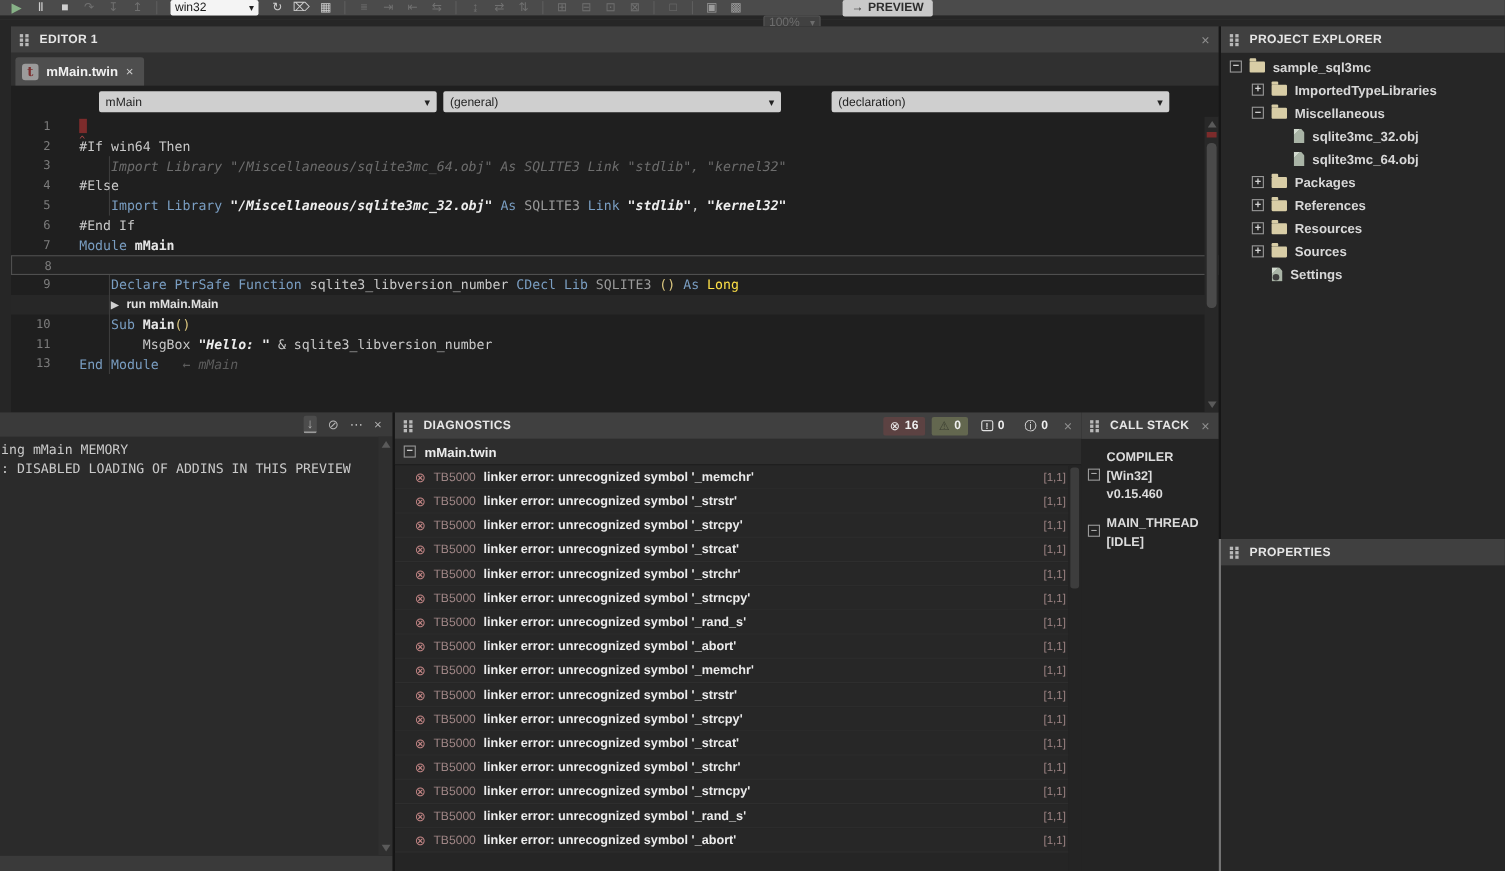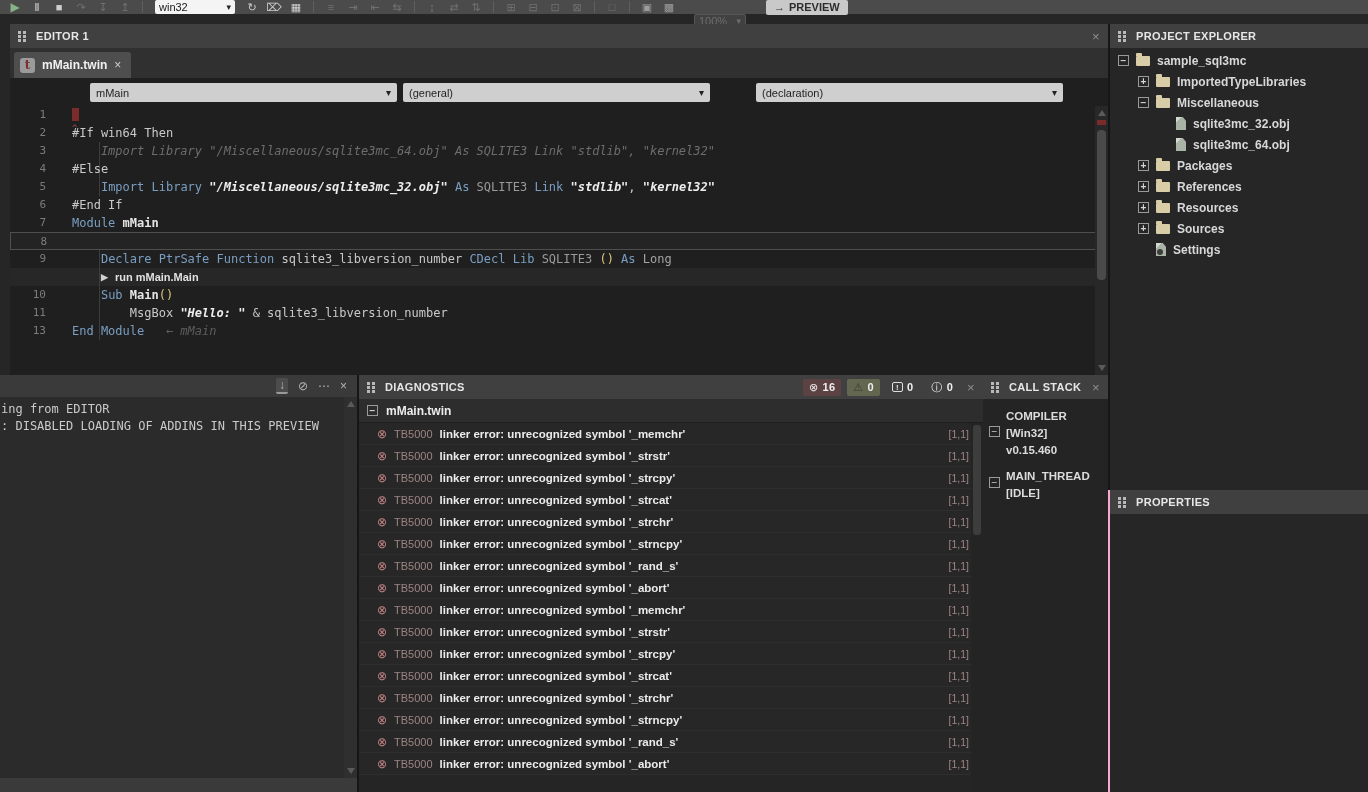--- a/index.html
+++ b/index.html
@@ -63,21 +63,21 @@
                    flex:0 0 auto; font-size:11px; }
   .code-line.current { border:1px solid #4f4f4f; background:#242424; }
   .tok-kw   { color:#7a9ec2; }
   .tok-pp   { color:#c9c9c9; }
   .tok-id   { color:#c9c9c9; }
   .tok-idb  { color:#e6e6e6; font-weight:bold; }
   .tok-str  { color:#ededed; font-weight:bold; font-style:italic; }
   .tok-dim  { color:#6d6d6d; font-style:italic; }
   .tok-lib  { color:#9a9a9a; }
   .tok-paren{ color:#d9c57e; }
-  .tok-type { color:#a3a3a3; }
+  .tok-type { color:#fde047; }
   .tok-note { color:#5d5d5d; font-style:italic; }
   .tok-errmark { display:inline-block; width:7px; height:13px; background:#7c2b2b;
                  margin-top:2px; position:relative; }
   .tok-errmark:after { content:"^"; position:absolute; left:0; top:11px;
                        color:#b04a4a; font-size:9px; }
   .lens-row { display:flex; height:18px; line-height:18px; background:#272727; }
   .lens-row .ln { width:62px; flex:0 0 auto; }
   .lens-body { padding-left:29px; color:#e0e0e0; font-weight:bold; font-size:11px;
                font-family:"Liberation Sans", sans-serif; display:flex; align-items:center; gap:7px; }
   .lens-body .pl { color:#d0d0d0; font-size:9px; }
@@ -145,21 +145,21 @@
   .ic-folder { width:14px; height:10px; background:#d8cda6; border-radius:1px;
                position:relative; flex:0 0 auto; }
   .ic-folder:before { content:""; position:absolute; top:-3px; left:0; width:6px;
                       height:3px; background:#d8cda6; border-radius:1px 1px 0 0; }
   .ic-file { width:10px; height:13px; flex:0 0 auto;
              background:linear-gradient(135deg,#d2dacf 0 4px,#a9b4a6 4px);
              clip-path:polygon(0 0,68% 0,100% 28%,100% 100%,0 100%); }
   .ic-settings { position:relative; }
   .ic-settings:after { content:""; position:absolute; left:1px; bottom:1px; width:6px;
                        height:6px; border-radius:50%; background:#3d3d3d; }
-  #properties { left:1108px; top:490px; width:260px; height:302px; border-left:2px solid #f9a8d4; }
+  #properties { left:1108px; top:490px; width:260px; height:302px; border-left:2px solid #737373; }
 </style>
 </head>
 <body>
 
 <div class="toolbar" id="tb-root">
     <div class="tb-group">
       <span class="tbi st-run">▶</span>
       <span class="tbi st-light">Ⅱ</span>
       <span class="tbi st-light">■</span>
       <span class="tbi st-dim">↷</span>
@@ -278,21 +278,21 @@
 
 <div class="panel" id="console">
   <div class="console-header">
     <span class="ch-icon ch-box">↓</span>
     <span class="ch-icon">⊘</span>
     <span class="ch-icon">⋯</span>
     <span class="ch-icon">×</span>
   </div>
   <div class="console-body" id="console-root">
 
-  <div>ing from EDITOR</div>
+  <div>ing mMain MEMORY</div>
       <div>: DISABLED LOADING OF ADDINS IN THIS PREVIEW</div>
       <div class="vscroll" style="background:#2f2f2f;">
       <span class="up"></span>
       <span class="dn"></span>
     </div>
     </div>
   <div class="console-hbar"></div>
 </div>
 
 <div class="panel" id="diagnostics">

